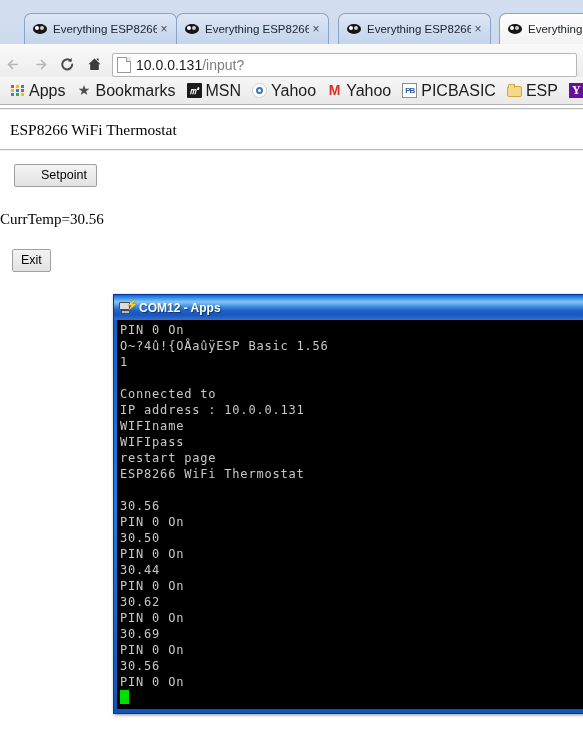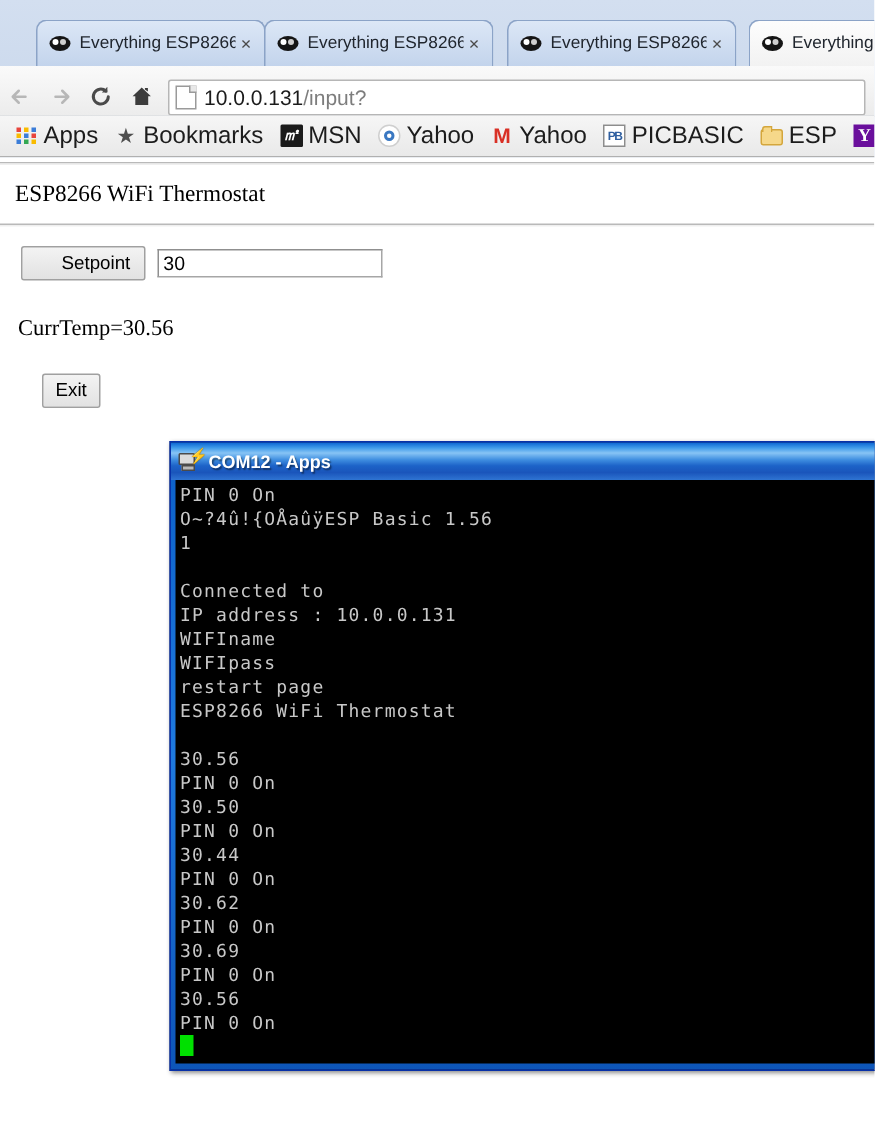--- a/index.html
+++ b/index.html
@@ -353,29 +353,29 @@
     box-sizing: border-box;
     border: 1px solid #a6a6a6;
     border-top-color: #8f8f8f;
     border-left-color: #8f8f8f;
     background: #ffffff;
     padding: 1px 3px;
     margin-left: 8px;
     outline: none;
   }
   .readout {
-    padding-left: 12px;
+    padding-left: 0;
     padding-top: 22px;
     font-size: 15px;
     line-height: 20px;
     font-family: "Liberation Serif", serif;
     white-space: nowrap;
   }
   .exit-row {
-    padding: 20px 0 0 28px;
+    padding: 20px 0 0 12px;
   }
   .btn-exit {
     font-family: "Liberation Sans", sans-serif;
     font-size: 12.5px;
     padding: 3px 8px 4px 8px;
   }
 
   
   .putty {
     position: absolute;
@@ -612,21 +612,20 @@
   </div>
 
   <div class="page">
     <div class="page-inner">
       <hr class="hr top">
       <div class="page-title">ESP8266 WiFi Thermostat</div>
       <hr class="hr">
 
       <div class="form-row">
         <button class="btn">Setpoint</button>
-        <input class="txt" type="text" value="30" style="">
       </div>
 
       <div class="readout">CurrTemp=30.56</div>
 
       <div class="exit-row">
         <button class="btn btn-exit">Exit</button>
       </div>
     </div>
   </div>
 

